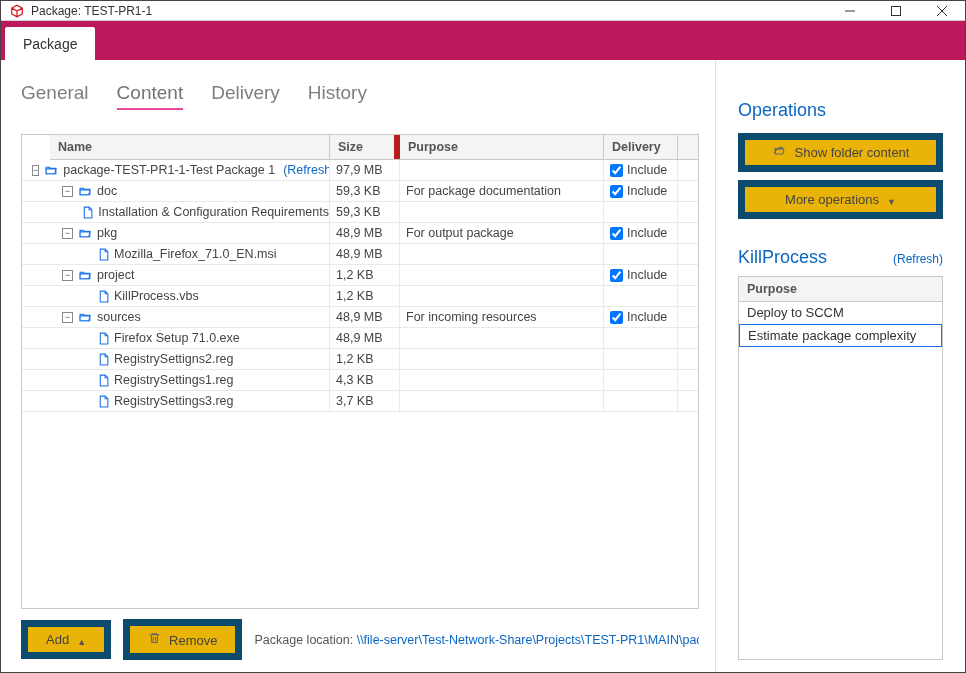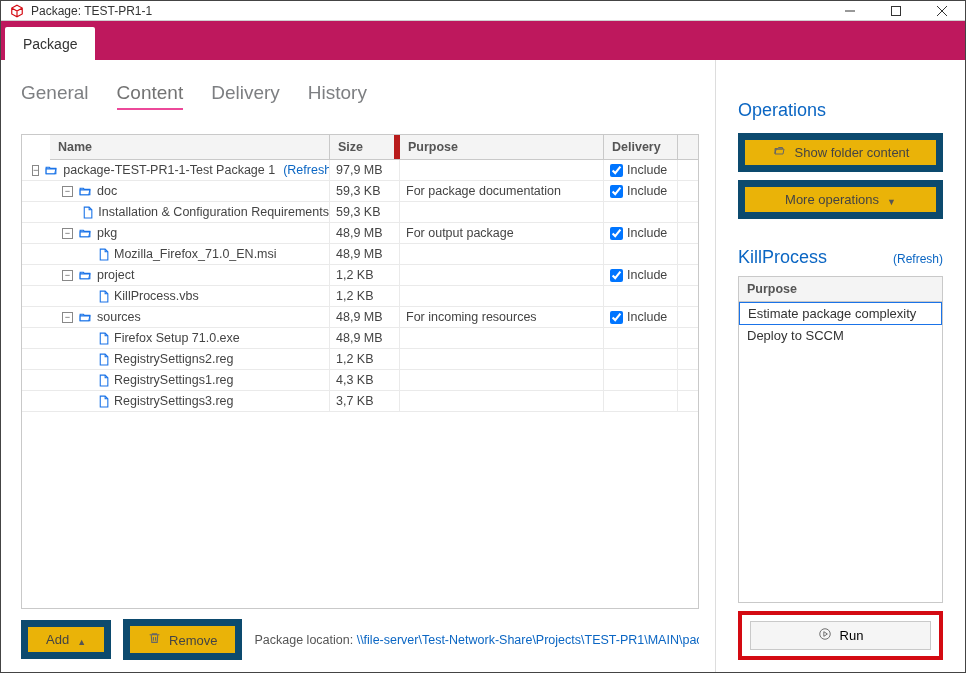--- a/index.html
+++ b/index.html
@@ -379,30 +379,21 @@
           </button>
       </div>
 
       <div class="side-row">
         <div class="side-h" style="margin-bottom:2px">KillProcess</div>
         <span class="side-link">(Refresh)</span>
       </div>
       <div class="auto-list">
         <div class="auto-head">Purpose</div>
         <div id="auto-items">
+            <div class="auto-item">Deploy to SCCM</div>
             <div class="auto-item selected">Estimate package complexity</div>
-            <div class="auto-item">Deploy to SCCM</div>
           </div>
         <div class="auto-fill"></div>
       </div>
 
-      <div class="run-wrap">
-        <button class="run-btn">
-          <span><svg width="14" height="14" viewBox="0 0 24 24" fill="none" stroke="#666" stroke-width="1.6">
-                <circle cx="12" cy="12" r="9"></circle>
-                <path d="M10 8l6 4-6 4V8z"></path>
-              </svg></span>
-          <span>Run</span>
-        </button>
-      </div>
     </div>
   </div>
 </div>
 
 </body></html>

